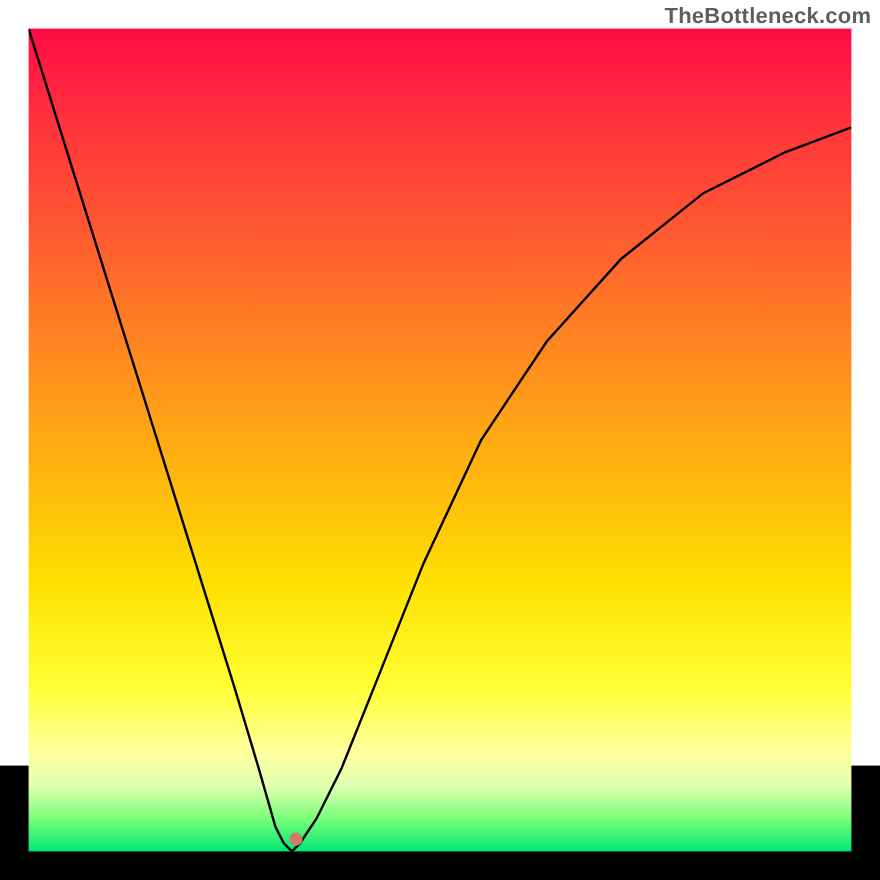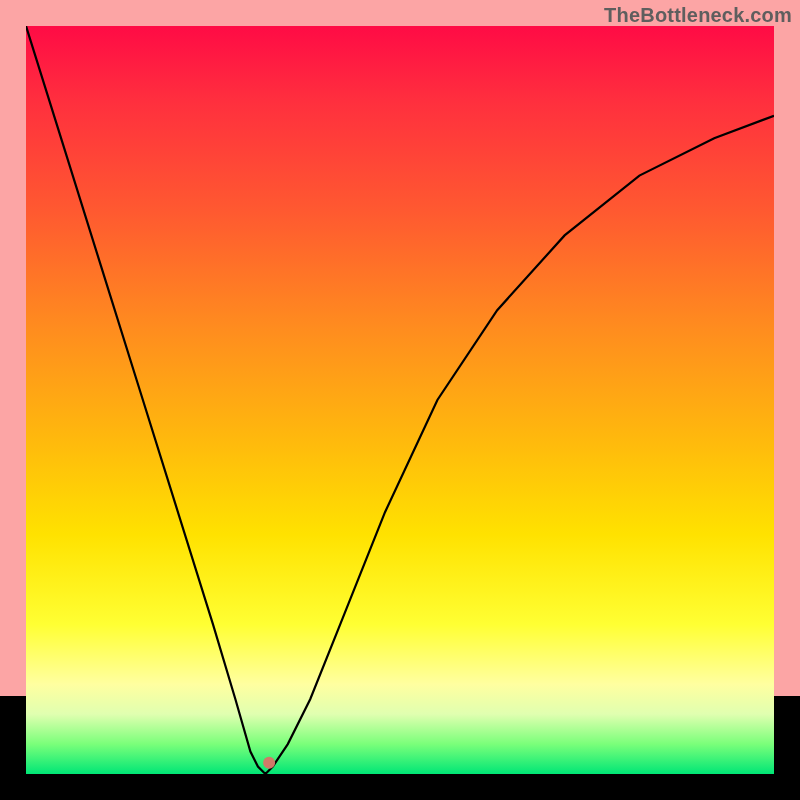--- a/index.html
+++ b/index.html
@@ -8,21 +8,21 @@
     width: 800px;
     height: 800px;
     background: #000;
     font-family: Arial, Helvetica, sans-serif;
     overflow: hidden;
   }
   .frame {
     position: relative;
     width: 800px;
     height: 696px;
-    background: #fca5a5;
+    background: #ffffff;
   }
   .plot-area {
     position: absolute;
     left: 26px;
     top: 26px;
     width: 748px;
     height: 748px;
     
     background: linear-gradient(
       to bottom,

